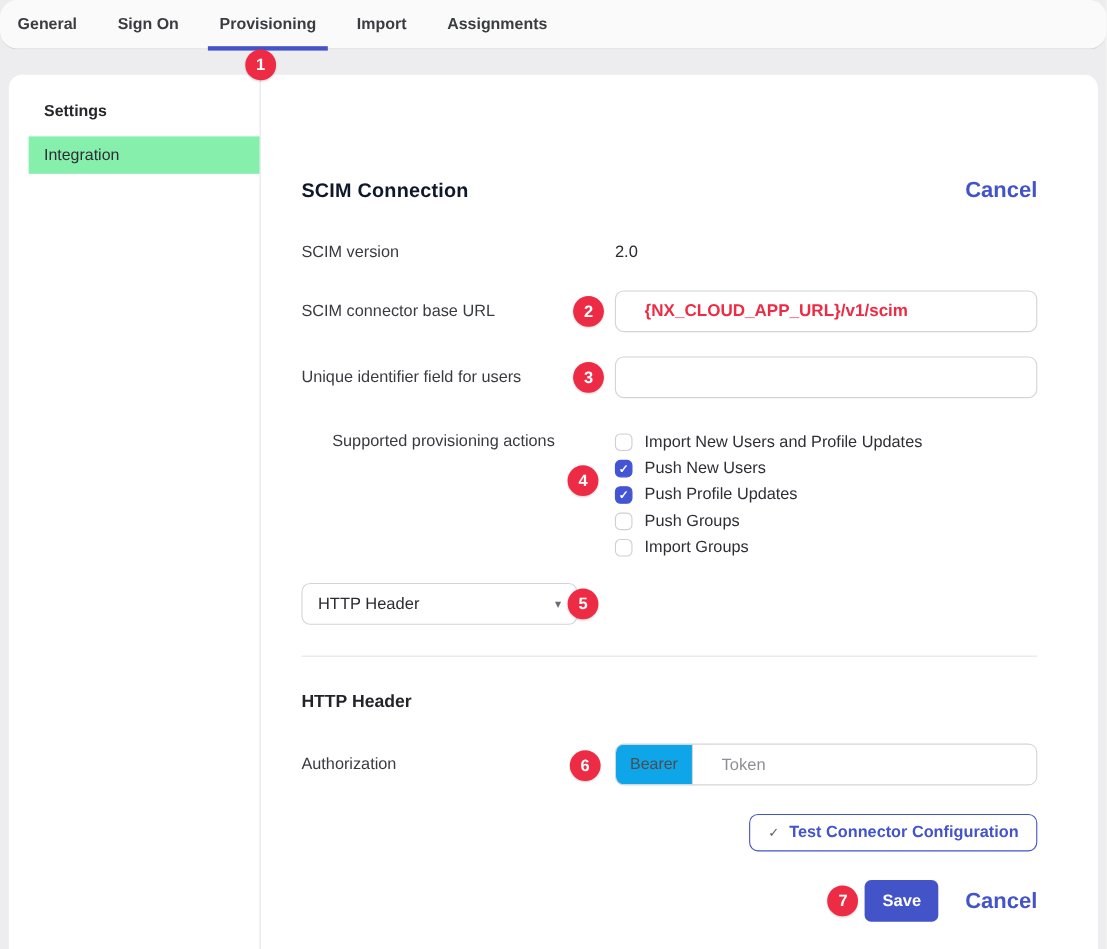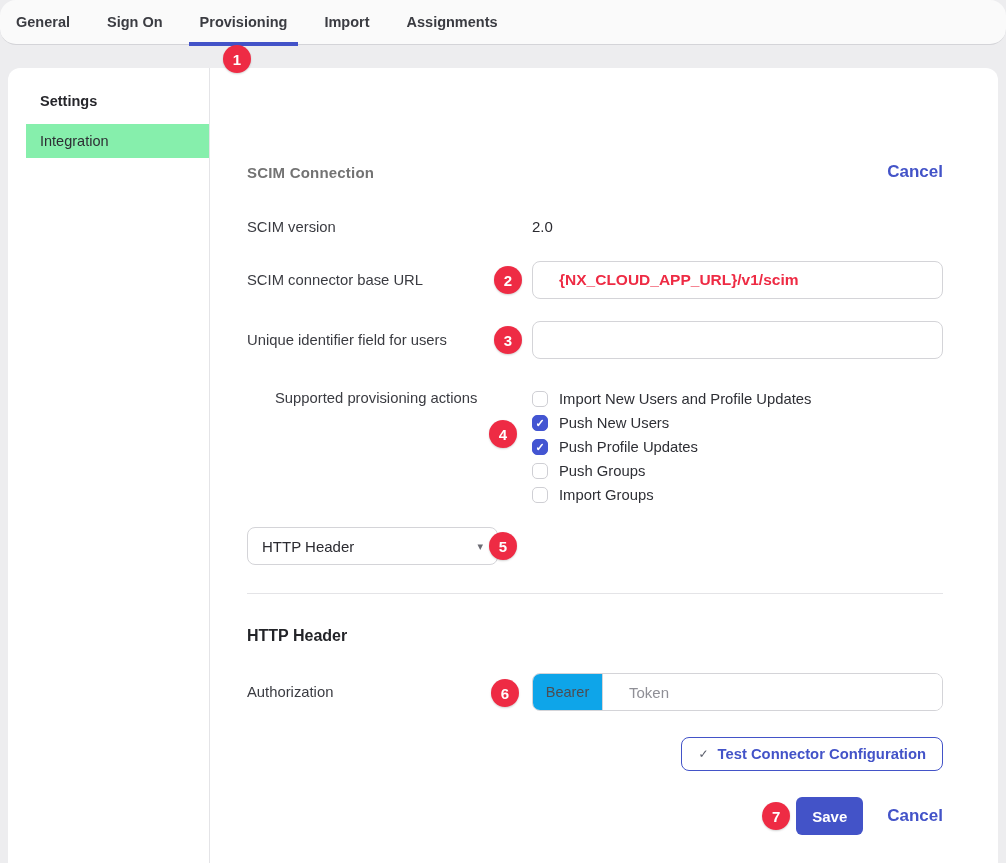--- a/index.html
+++ b/index.html
@@ -67,21 +67,21 @@
     margin:23px 8px 0 8px;
     background:#fff;
     border-radius:12px 12px 0 0;
     height:795px;
     display:flex;
     overflow:hidden;
   }
 
   
   .sidebar {
-    width:202px;
+    width:229px;
     border-right:1px solid #e4e4e7;
     padding-top:25px;
     flex:0 0 auto;
   }
   .sidebar-title {
     margin-left:32px;
     font-size:14.5px;
     font-weight:bold;
     color:#26262b;
     margin-bottom:15px;
@@ -104,28 +104,28 @@
     padding:94px 55px 0 37px;
     min-width:0;
   }
   .section-header {
     display:flex;
     justify-content:space-between;
     align-items:center;
     margin-bottom:36px;
   }
   .section-title {
-    font-size:15px;
-    font-weight:bold;
-    color:#737373;
+    font-size:18px;
+    font-weight:bold;
+    color:#0f172a;
     letter-spacing:.2px;
   }
   .link {
     color:#4353c8;
-    font-size:17px;
+    font-size:20px;
     font-weight:bold;
     cursor:pointer;
     text-decoration:none;
   }
 
   .form-row {
     position:relative;
     display:grid;
     grid-template-columns:285px 1fr;
     align-items:center;

